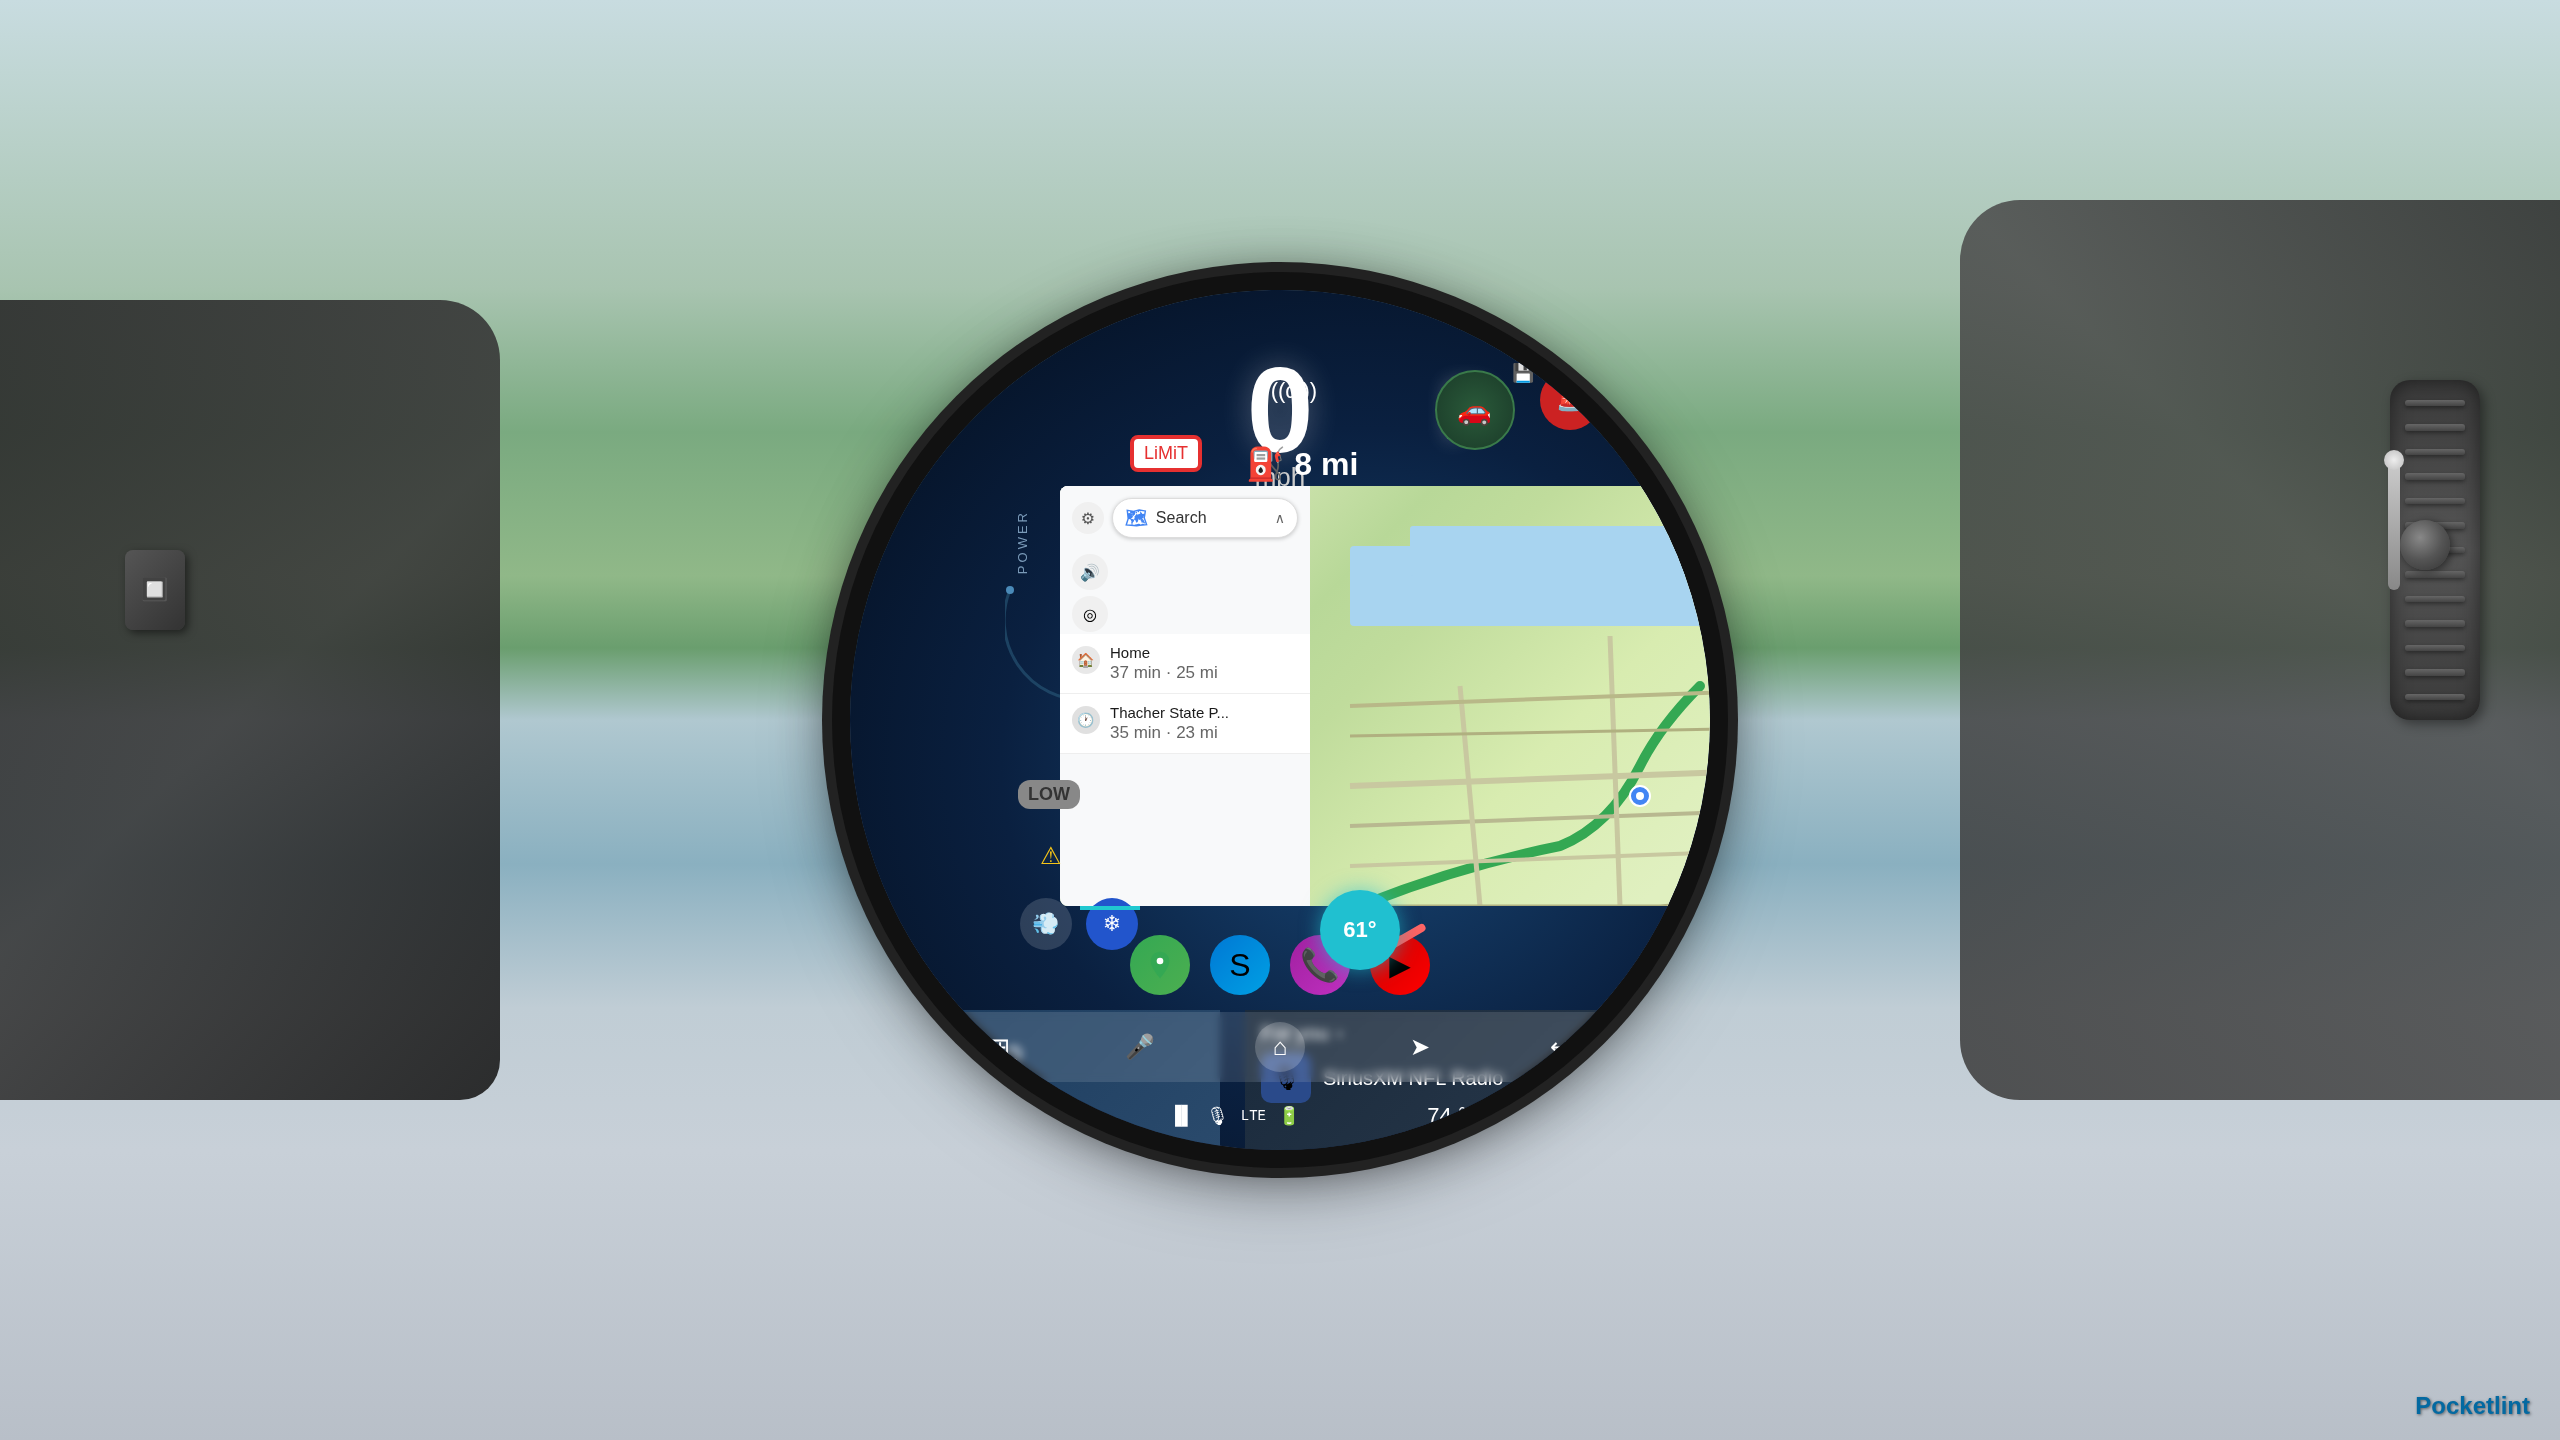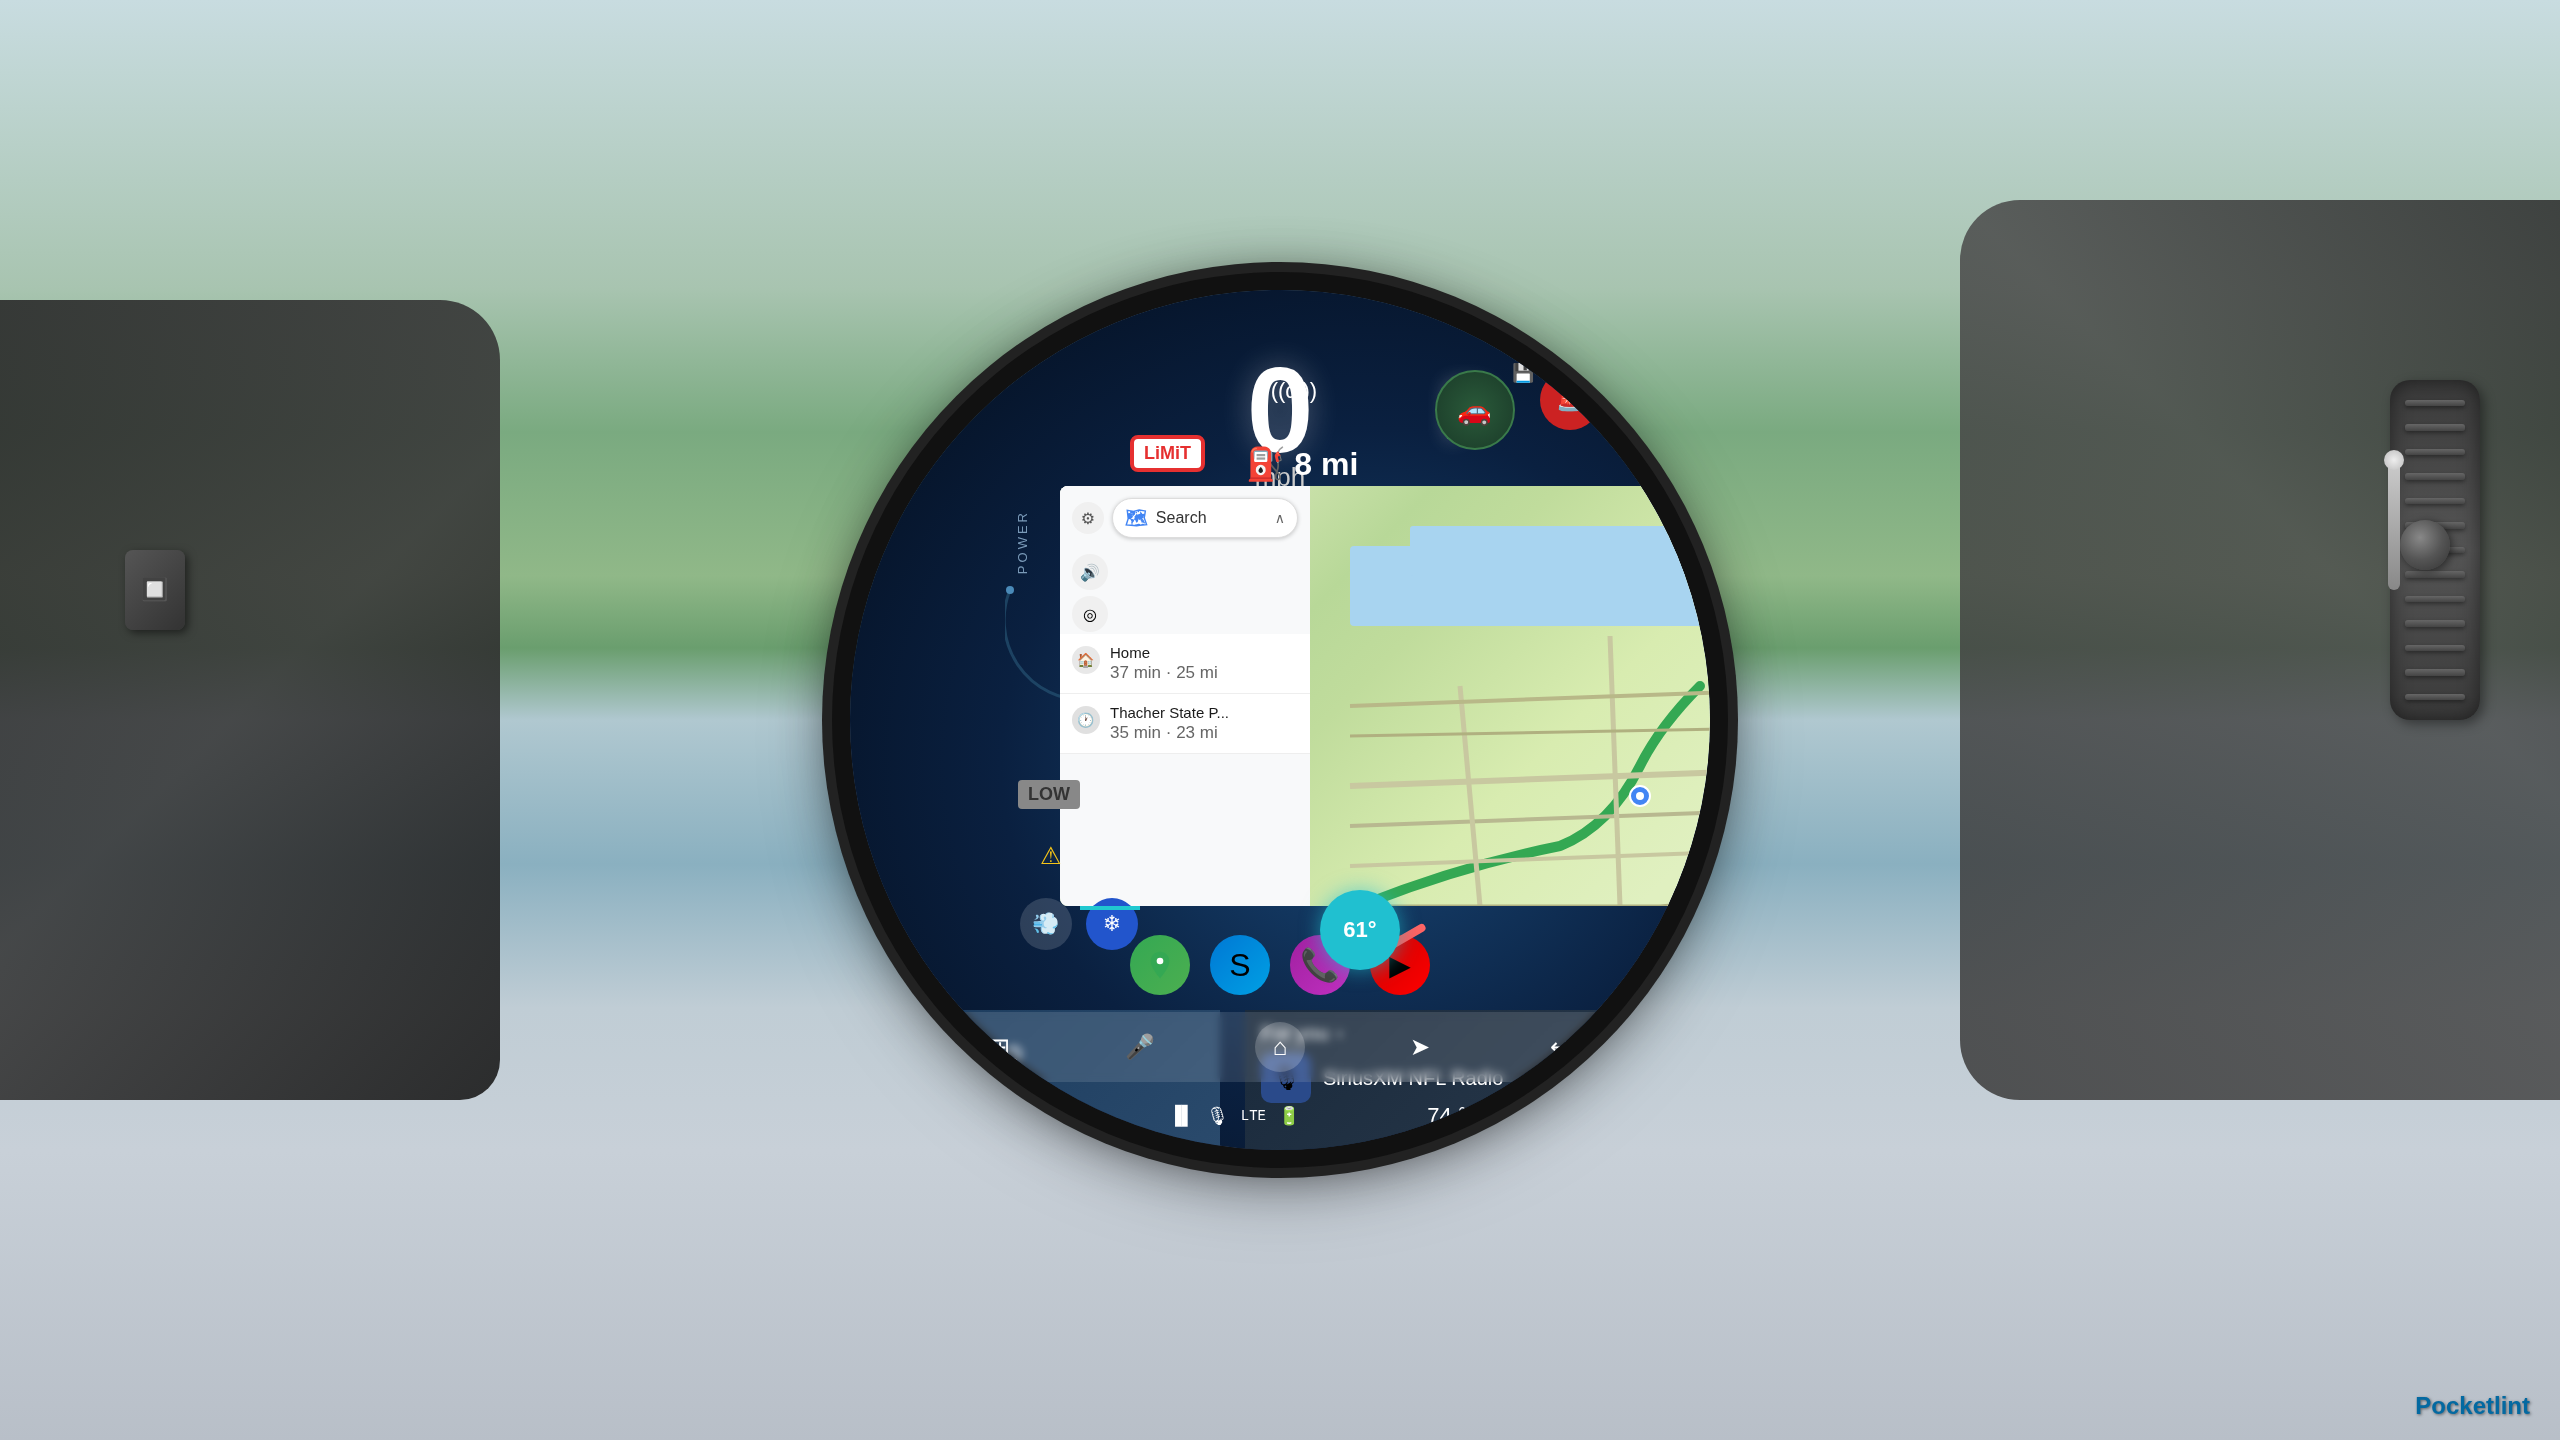--- a/index.html
+++ b/index.html
@@ -181,21 +181,21 @@
     
     .limit-badge {
       position: absolute;
       top: 145px;
       left: 280px;
       background: white;
       border: 4px solid #e63030;
       border-radius: 8px;
       padding: 4px 10px;
       font-size: 18px;
-      font-weight: 700;
+      font-weight: 400;
       color: #e63030;
       z-index: 10;
     }
 
     
     .car-icon-area {
       position: absolute;
       top: 80px;
       right: 195px;
       z-index: 10;
@@ -581,21 +581,21 @@
     
     .low-badge {
       position: absolute;
       left: 168px;
       top: 490px;
       background: #888;
       color: #333;
       font-size: 18px;
       font-weight: 700;
       padding: 4px 10px;
-      border-radius: 4px;
+      border-radius: 12px;
       z-index: 30;
     }
 
     
     .warning-icons {
       position: absolute;
       bottom: 280px;
       left: 190px;
       display: flex;
       gap: 12px;

